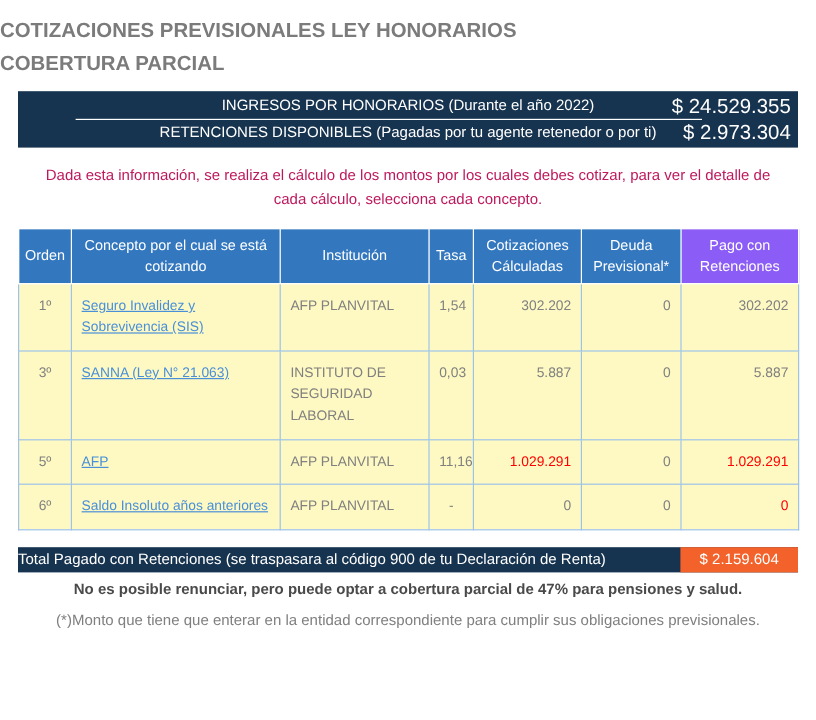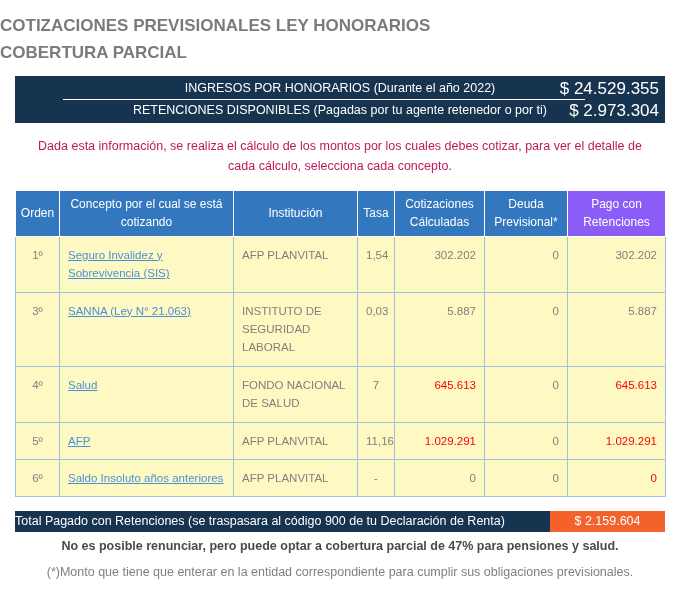--- a/index.html
+++ b/index.html
@@ -111,21 +111,21 @@
     align-items: stretch;
   }
   .total-label {
     flex: 1;
     color: #ffffff;
     font-size: 12.5px;
     line-height: 21px;
     text-align: left;
   }
   .total-value {
-    width: 115px;
+    width: 98px;
     background: #f2622a;
     color: #ffffff;
     font-size: 12.5px;
     line-height: 21px;
     text-align: center;
   }
 
   
   .note-bold {
     margin-top: 7px;
@@ -199,29 +199,20 @@
       <tr>
         <td class="c-orden">3º</td>
         <td class="c-concepto"><a class="concepto-link">SANNA (Ley N° 21.063)</a></td>
         <td class="c-inst">INSTITUTO DE SEGURIDAD LABORAL</td>
         <td class="c-tasa">0,03</td>
         <td class="c-num">5.887</td>
         <td class="c-num">0</td>
         <td class="c-num">5.887</td>
       </tr>
       <tr>
-        <td class="c-orden">4º</td>
-        <td class="c-concepto"><a class="concepto-link">Salud</a></td>
-        <td class="c-inst">FONDO NACIONAL DE SALUD</td>
-        <td class="c-tasa">7</td>
-        <td class="c-num red">645.613</td>
-        <td class="c-num">0</td>
-        <td class="c-num red">645.613</td>
-      </tr>
-      <tr>
         <td class="c-orden">5º</td>
         <td class="c-concepto"><a class="concepto-link">AFP</a></td>
         <td class="c-inst">AFP PLANVITAL</td>
         <td class="c-tasa">11,16</td>
         <td class="c-num red">1.029.291</td>
         <td class="c-num">0</td>
         <td class="c-num red">1.029.291</td>
       </tr>
       <tr>
         <td class="c-orden">6º</td>

